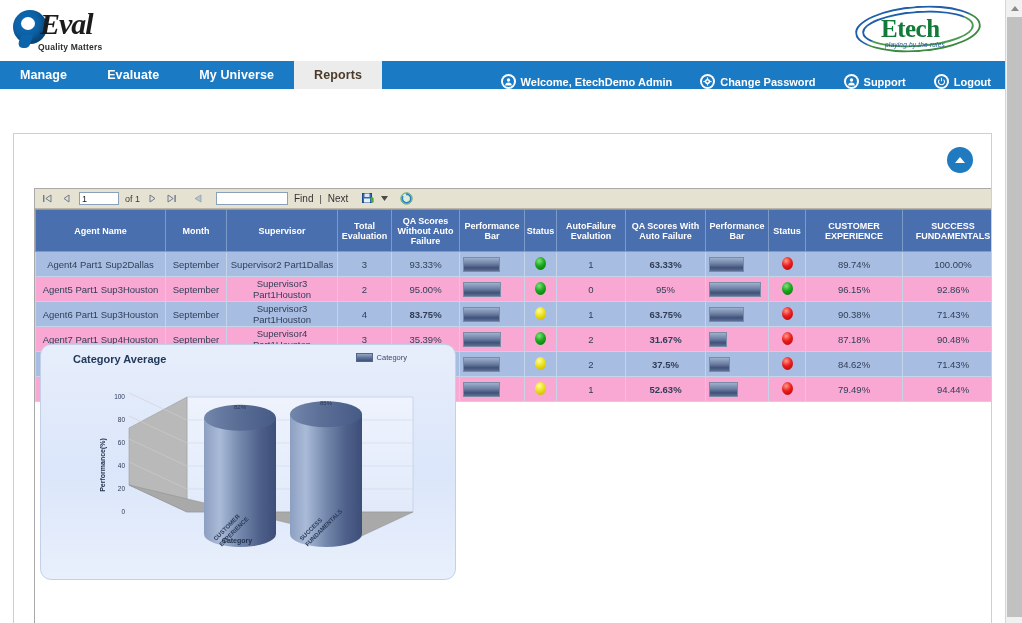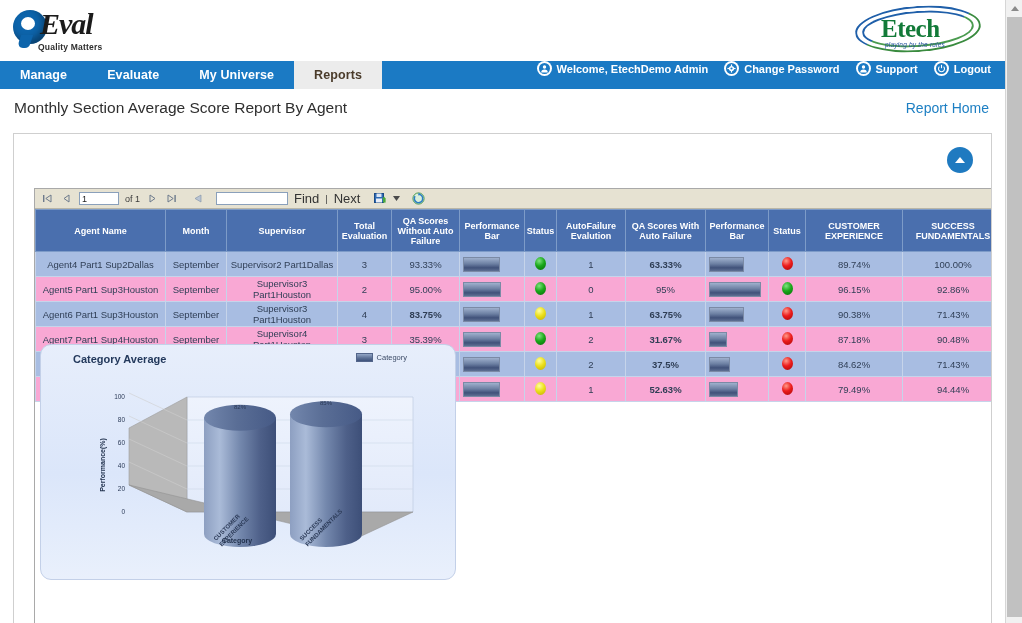--- a/index.html
+++ b/index.html
@@ -83,21 +83,21 @@
     height:28px; background:#1b7ac4; display:flex; align-items:stretch;
     position:relative;
   }
   .nav-tab {
     padding:0 20px; display:flex; align-items:center;
     font-size:12.5px; color:#ffffff; font-weight:bold; cursor:pointer;
     letter-spacing:.1px;
   }
   .nav-tab.active { background:#ececec; color:#4a3b2a; }
   #navright {
-    margin-left:auto; display:flex; align-items:flex-start; gap:16px;
+    margin-left:auto; display:flex; align-items:flex-end; gap:28px;
     padding-right:14px;
   }
   .nav-usr { display:flex; align-items:center; gap:5px; color:#fff;
     font-size:11px; font-weight:bold; cursor:pointer; white-space:nowrap; }
   .circ-icon{
     width:15px;height:15px;border-radius:50%;background:#fff;
     display:inline-flex;align-items:center;justify-content:center;
     flex:none;
   }
   .circ-icon svg{ display:block; }
@@ -142,21 +142,21 @@
     justify-content:center; cursor:pointer; color:#6d7a8c; font-size:9px;}
   .tb-page-input{
     width:40px; height:13px; border:1px solid #8aa0bb; background:#fff;
     font-size:9px; padding:0 2px; color:#222; font-family:"Liberation Sans",sans-serif;
   }
   .tb-txt{ font-size:9px; color:#3b3b3b; white-space:nowrap; }
   .tb-find-input{
     width:72px; height:13px; border:1px solid #8aa0bb; background:#fff;
     font-size:9px; padding:0 2px; font-family:"Liberation Sans",sans-serif;
   }
-  .tb-link{ font-size:13px; color:#333; cursor:pointer; }
+  .tb-link{ font-size:10px; color:#333; cursor:pointer; }
   .tb-ico{ cursor:pointer; display:flex; align-items:center; }
 
   
   #rpt-table{
     border-collapse:collapse; table-layout:fixed; width:968px;
     font-size:9.5px; color:#2c3e57;
   }
   #rpt-table th{
     background:#4a6fae; color:#fff; font-size:9px; font-weight:bold;
     text-align:center; border:1px solid #7d9bc8; padding:2px 1px;
@@ -282,24 +282,20 @@
               <circle cx="5.5" cy="5.5" r="5.5" fill="#1b7ac4"></circle>
               <path d="M3.4 3.6a3 3 0 1 0 4.2 0" stroke="#fff" stroke-width="1.1" fill="none"></path>
               <rect x="4.95" y="1.8" width="1.1" height="3.4" fill="#fff"></rect>
             </svg>
         </span>
         <span>Logout</span>
       </div>
     </div>
   </div>
 
-  <div id="titlerow">
-    <div id="page-title">Monthly Section Average Score Report By Agent</div>
-    <div id="report-home">Report Home</div>
-  </div>
 
   <div id="panel">
     <div id="collapse-btn">
       <i></i>
     </div>
 
     <div id="viewer">
 
       <div id="rv-toolbar">
         <span class="tb-arrow">

